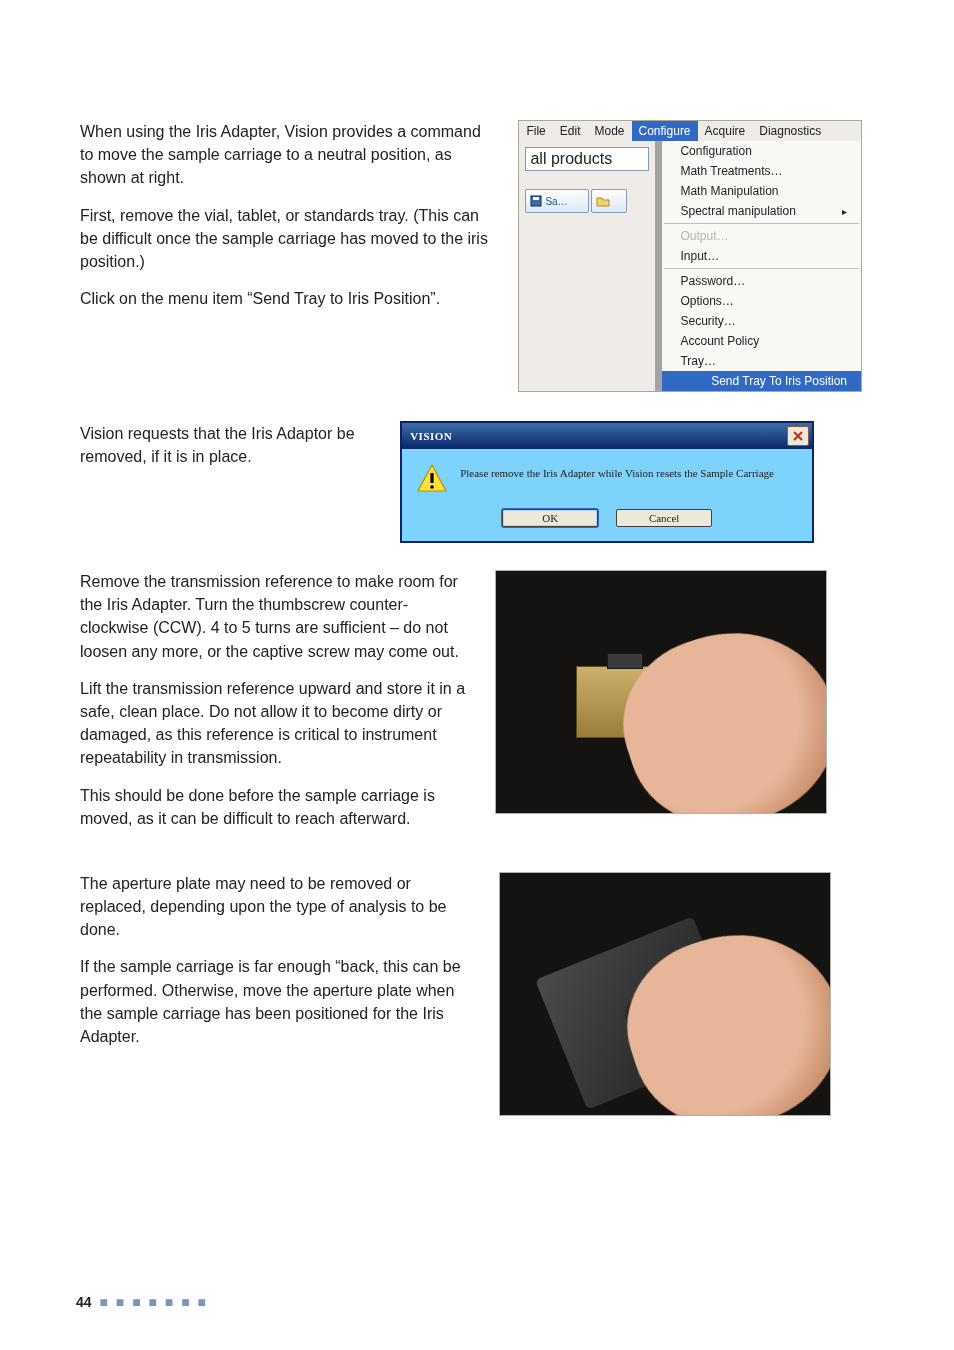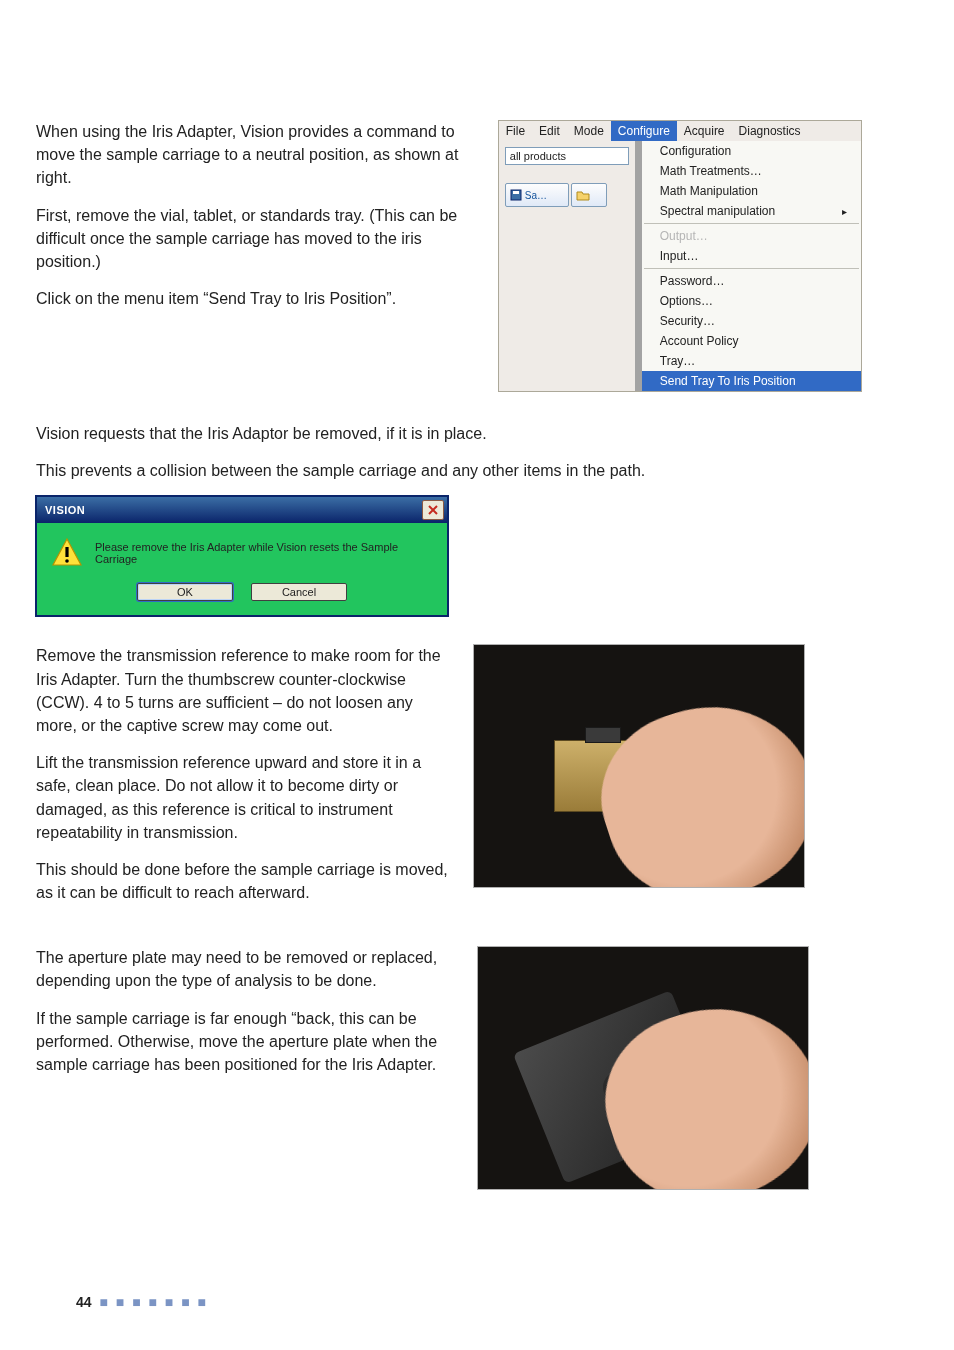--- a/index.html
+++ b/index.html
@@ -6,32 +6,32 @@
     margin: 0;
     background: #fff;
     font-family: "Segoe UI", Tahoma, Verdana, sans-serif;
     color: #222;
   }
   .page {
     width: 954px;
     height: 1350px;
     position: relative;
     box-sizing: border-box;
-    padding: 120px 92px 0 36px;
+    padding: 120px 92px 0 80px;
   }
   .body-text {
     font-size: 16px;
     line-height: 1.45;
   }
   .body-text p { margin: 0 0 14px 0; }
 
   
   .section1 { display: flex; align-items: flex-start; gap: 24px; margin-bottom: 30px; }
   .section1 .text { flex: 0 0 53%; }
-  .section2 { display: flex; align-items: flex-start; margin-bottom: 28px; flex-direction: column; }
+  .section2 { display: flex; align-items: flex-start; gap: 24px; margin-bottom: 28px; }
   .section2 .text { flex: 0 0 38%; }
   .section3 { display: flex; align-items: flex-start; gap: 24px; margin-bottom: 28px; }
   .section3 .text { flex: 0 0 50%; }
   .section4 { display: flex; align-items: flex-start; gap: 28px; margin-bottom: 28px; }
   .section4 .text { flex: 0 0 50%; }
 
   
   .menu-shot {
     width: 380px;
     font-family: Tahoma, sans-serif;
@@ -59,21 +59,21 @@
   .combo-area {
     flex: 0 0 136px;
     background: #efebe7;
     padding: 6px;
     box-sizing: border-box;
   }
   .combo {
     border: 1px solid #7f9db9;
     background: #fff;
     padding: 2px 4px;
-    font-size: 11px;
+    font-size: 16px;
     margin-bottom: 6px;
   }
   .tool-row { display: flex; gap: 2px; }
   .tool-btn {
     width: 54px; height: 22px;
     background: linear-gradient(#fdfdfd,#e0e9f7);
     border: 1px solid #7f9db9;
     border-radius: 2px;
     font-size: 10px;
     color: #13529b;
@@ -87,32 +87,32 @@
     background: #f8f8f4;
     border-left: 7px solid #a3a3a3;
   }
   .dd-item, .dd-disabled, .dd-highlight {
     padding: 3px 14px 3px 18px;
     display: flex;
     justify-content: space-between;
     align-items: center;
   }
   .dd-disabled { color: #b5b5b5; }
-  .dd-highlight { background: #316ac5; color: #fff; }
+  .dd-highlight { background: #316ac5; color: #fff; justify-content: flex-end; }
   .dd-sep { border-top: 1px solid #c0c0b8; margin: 2px 2px; }
   .arrow-right::after { content: "▸"; font-size: 10px; }
 
   
   .dialog {
     width: 410px;
-    font-family: Liberation Sans, sans-serif;
+    font-family: Liberation Serif, serif;
     font-size: 11px;
     border: 1px solid #0a246a;
     box-shadow: 0 0 0 1px #0a246a;
-    background: #22c55e;
+    background: #7dd3fc;
   }
   .dlg-title {
     display: flex;
     justify-content: space-between;
     align-items: center;
     background: linear-gradient(#3b6ea5,#0a246a);
     color: #fff;
     padding: 3px 3px 3px 8px;
     font-weight: bold;
     letter-spacing: .5px;
@@ -282,21 +282,20 @@
               <span>Send Tray To Iris Position</span>
             </div>
         </div>
       </div>
     </div>
   </div>
 
   <div class="section2">
     <div class="text body-text">
       <p>Vision requests that the Iris Adaptor be removed, if it is in place.</p>
-      <p>This prevents a collision between the sample carriage and any other items in the path.</p>
     </div>
 
     <div class="dialog">
       <div class="dlg-title">
         <span>VISION</span>
         <span class="closebtn">
           <svg width="10" height="10" viewBox="0 0 10 10">
               <path d="M1 1 L9 9 M9 1 L1 9" stroke="#c52b1f" stroke-width="2"></path>
             </svg>
         </span>

